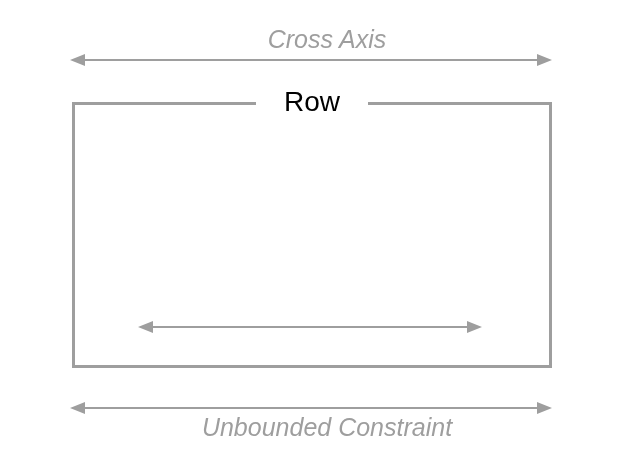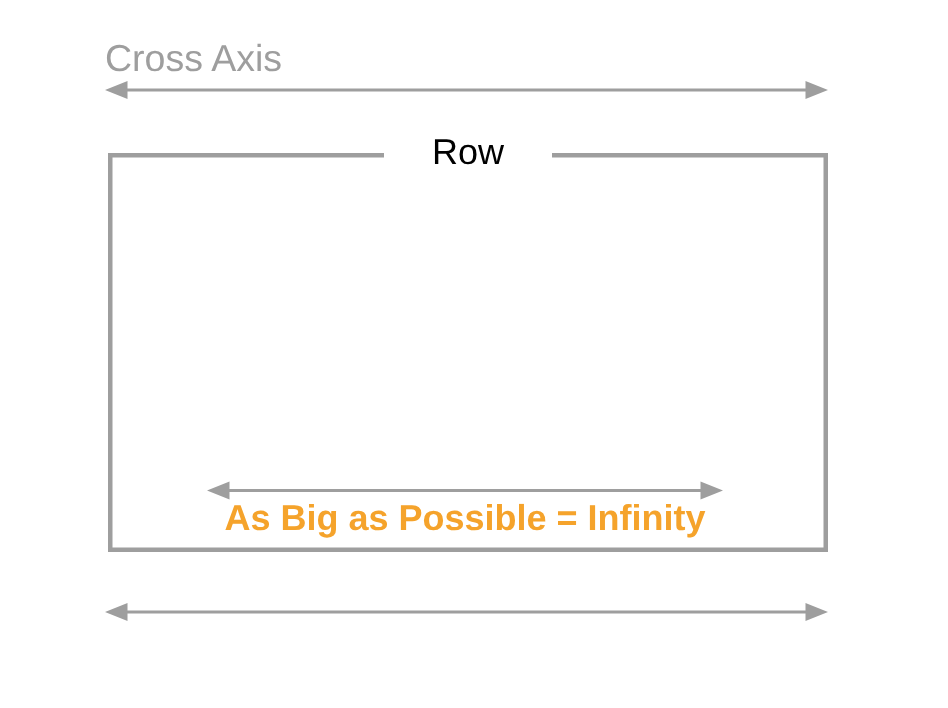--- a/index.html
+++ b/index.html
@@ -49,26 +49,28 @@
     right: 0;
     top: 0;
     width: 0; height: 0;
     border-top: 6px solid transparent;
     border-bottom: 6px solid transparent;
     border-left: 15px solid var(--gray);
   }
   
   .gray-label {
     position: absolute;
-    left: 70px;
+    left: 86px;
     width: 482px;
+    text-align: center;
     color: var(--label_gray);
     font-size: 25px;
     line-height: 26px;
     white-space: nowrap;
+    font-style: italic;
   }
   .cross-axis-label   { top: 26px; }
   .unbounded-label    { top: 414px; }
   
   .row-box {
     position: absolute;
     left: 72px;
     top: 102px;
     width: 480px;
     height: 266px;
@@ -82,21 +84,21 @@
     height: 3px;
     background: var(--gray);
   }
   .row-box > .top-seg.seg-left  { left: -3px;  width: calc(50% - 53px); }
   .row-box > .top-seg.seg-right { right: -3px; width: calc(50% - 53px); }
   .row-box > .box-label {
     position: absolute;
     top: 0;
     left: 50%;
     transform: translate(-50%, -50%);
-    font-size: 24px;
+    font-size: 28px;
     line-height: 28px;
     color: var(--black);
     white-space: nowrap;
   }
   
   .textfield-rect {
     position: absolute;
     left: 63px;
     top: 48px;
     width: 343px;
@@ -163,23 +165,23 @@
     <span class="top-seg seg-right"></span>
     <div class="box-label">Row</div>
 
 
     <div class="arrow inner-arrow">
       <span class="head-left"></span>
       <span class="shaft"></span>
       <span class="head-right"></span>
     </div>
 
-    <div class="constraint-label">As Big as Possible = Infinity</div>
   </div>
 
   <div class="arrow unbounded-arrow">
     <span class="head-left"></span>
     <span class="shaft"></span>
     <span class="head-right"></span>
   </div>
 
+  <div class="gray-label unbounded-label">Unbounded Constraint</div>
 
 </div>
 
 </body></html>

